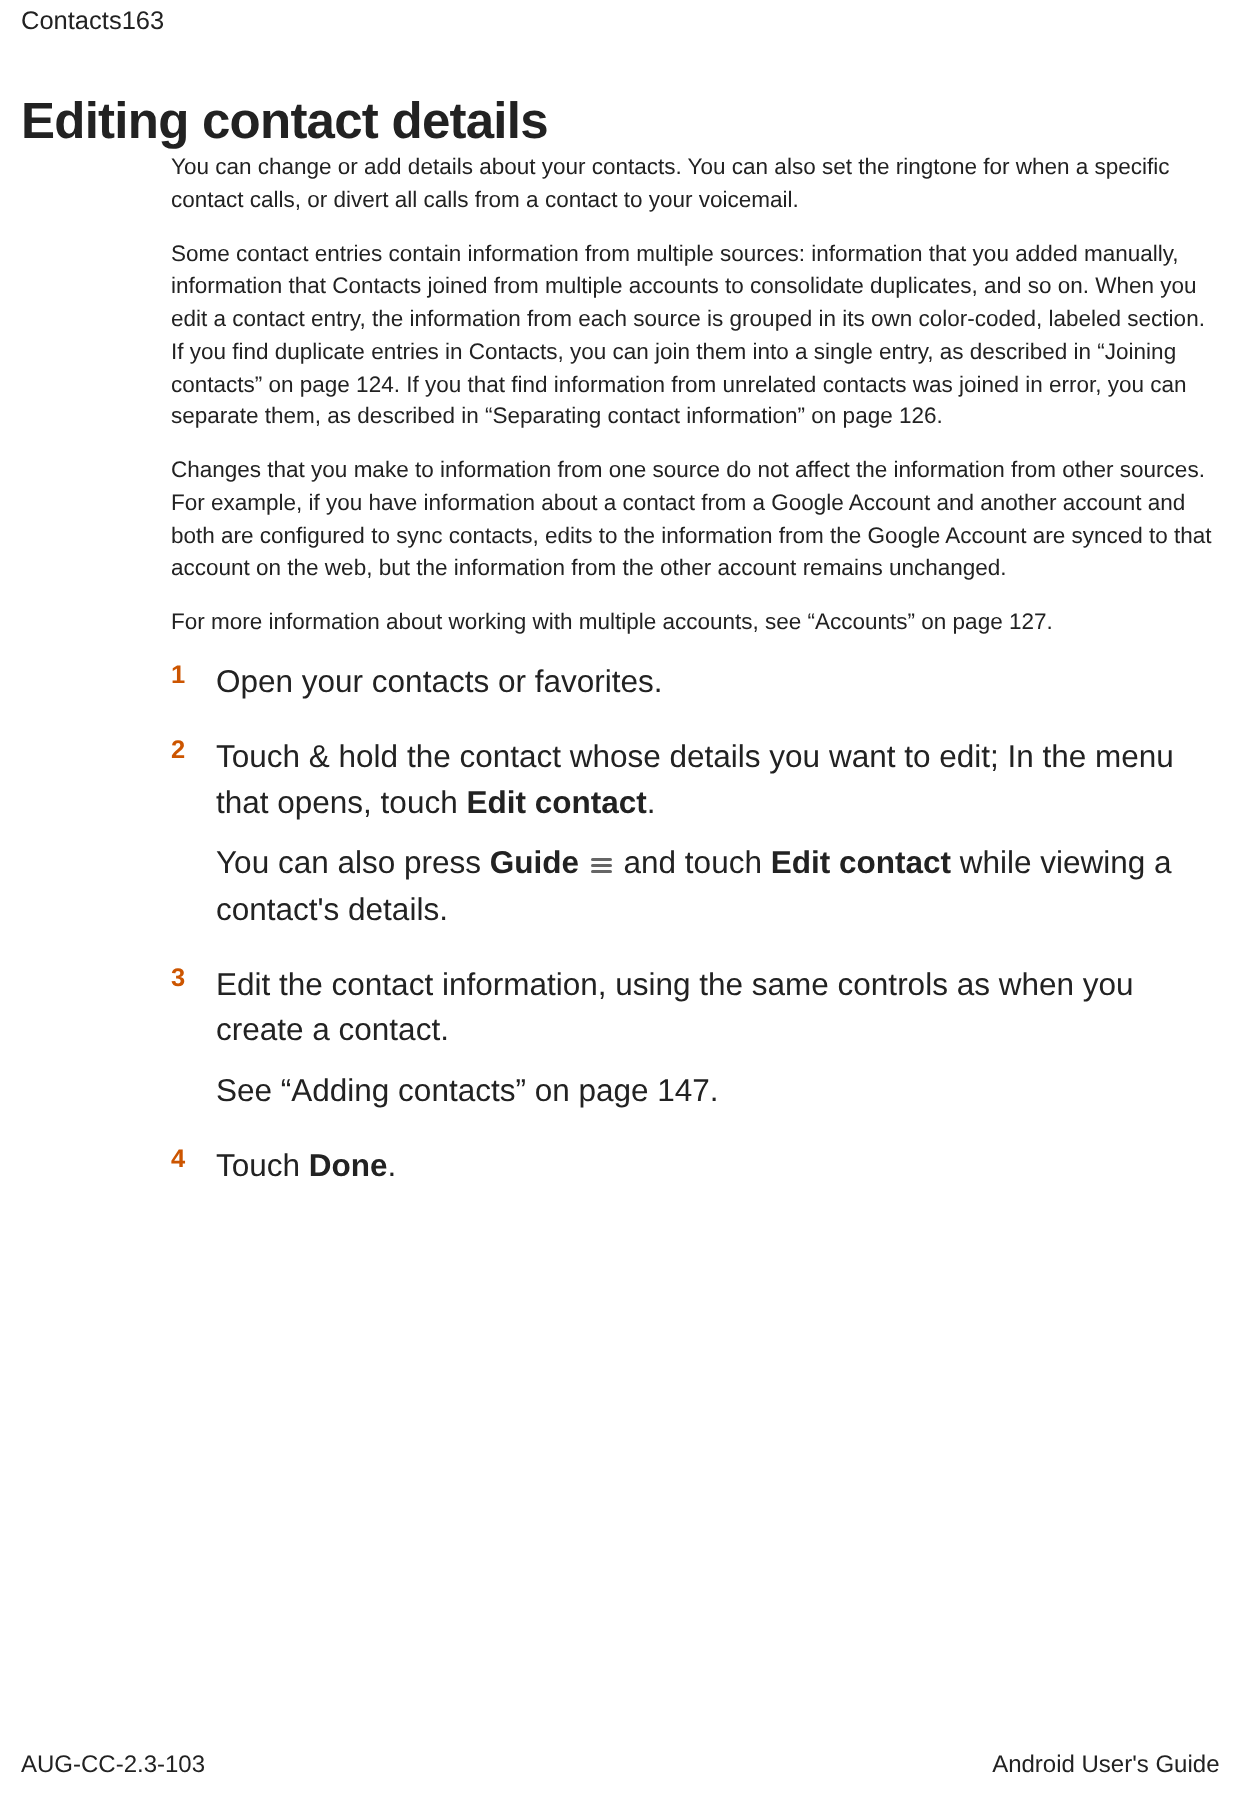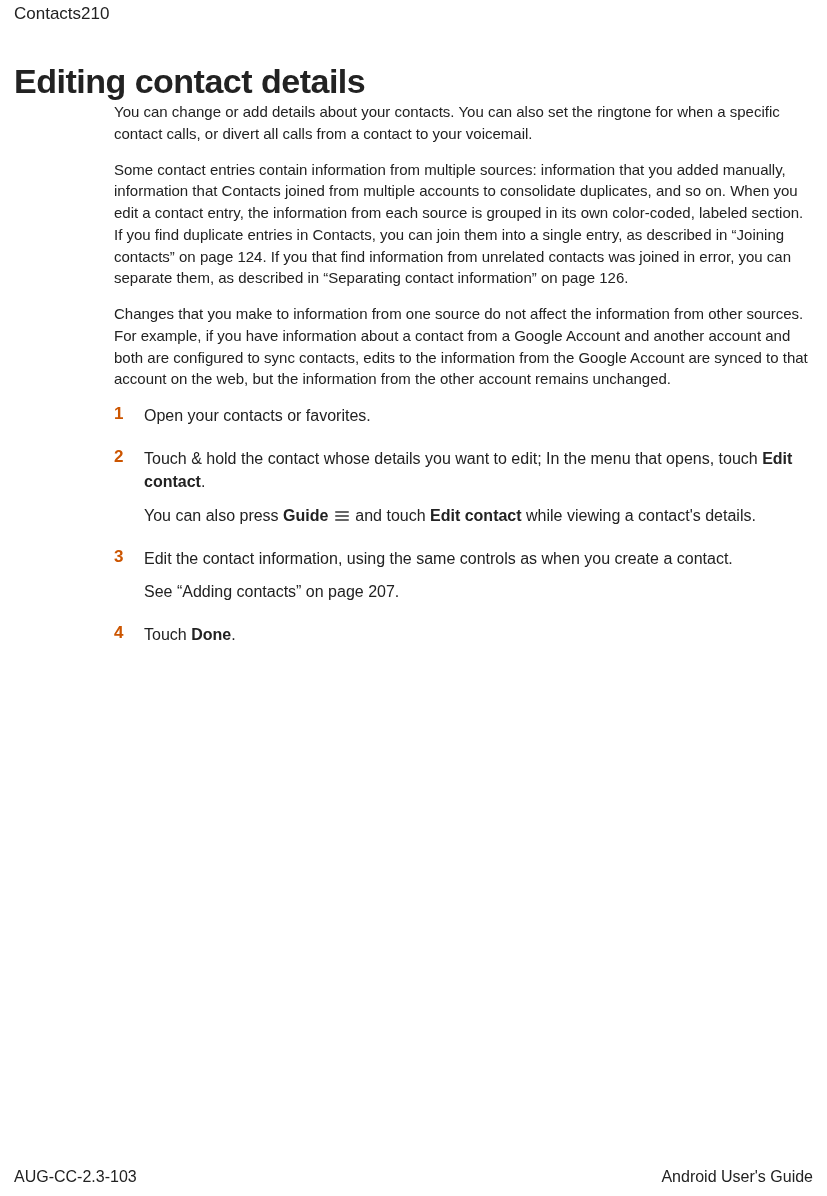--- a/index.html
+++ b/index.html
@@ -58,21 +58,21 @@
       color: #cc5500;
       font-weight: 700;
       font-size: 17px;
       width: 30px;
       flex-shrink: 0;
     }
     .step-body {
       flex: 1;
     }
     .step-body p {
-      font-size: 16px;
+      font-size: 21px;
       line-height: 1.45;
       margin-bottom: 10px;
       color: #222;
     }
     .step-body b {
       font-weight: 700;
     }
     .menu-icon {
       display: inline-block;
       vertical-align: middle;
@@ -95,30 +95,31 @@
       justify-content: space-between;
       font-size: 16px;
       color: #222;
     }
   </style>
 </head>
 <body>
 
 <div class="header">
   <span>Contacts</span>
-  <span>210</span>
+  <span>163</span>
 </div>
 
 <div class="main">
   <h1>Editing contact details</h1>
 
   <div class="intro">
     <p>You can change or add details about your contacts. You can also set the ringtone for when a specific contact calls, or divert all calls from a contact to your voicemail.</p>
     <p>Some contact entries contain information from multiple sources: information that you added manually, information that Contacts joined from multiple accounts to consolidate duplicates, and so on. When you edit a contact entry, the information from each source is grouped in its own color-coded, labeled section. If you find duplicate entries in Contacts, you can join them into a single entry, as described in “Joining contacts” on page 124. If you that find information from unrelated contacts was joined in error, you can separate them, as described in “Separating contact information” on page 126.</p>
     <p>Changes that you make to information from one source do not affect the information from other sources. For example, if you have information about a contact from a Google Account and another account and both are configured to sync contacts, edits to the information from the Google Account are synced to that account on the web, but the information from the other account remains unchanged.</p>
+    <p>For more information about working with multiple accounts, see “Accounts” on page 127.</p>
   </div>
 
 
   <div class="steps">
 
     <div class="step">
       <div class="step-num">1</div>
       <div class="step-body">
         <p>Open your contacts or favorites.</p>
       </div>
@@ -129,21 +130,21 @@
       <div class="step-body">
         <p><span>Touch &amp; hold the contact whose details you want to edit; In the menu that opens, touch </span><b>Edit contact</b><span>.</span></p>
         <p><span>You can also press </span><b>Guide</b> <span class="menu-icon"><span></span><span></span><span></span></span><span> and touch </span><b>Edit contact</b><span> while viewing a contact's details.</span></p>
       </div>
     </div>
 
     <div class="step">
       <div class="step-num">3</div>
       <div class="step-body">
         <p>Edit the contact information, using the same controls as when you create a contact.</p>
-        <p>See “Adding contacts” on page 207.</p>
+        <p>See “Adding contacts” on page 147.</p>
       </div>
     </div>
 
     <div class="step">
       <div class="step-num">4</div>
       <div class="step-body">
         <p><span>Touch </span><b>Done</b><span>.</span></p>
       </div>
     </div>
 

